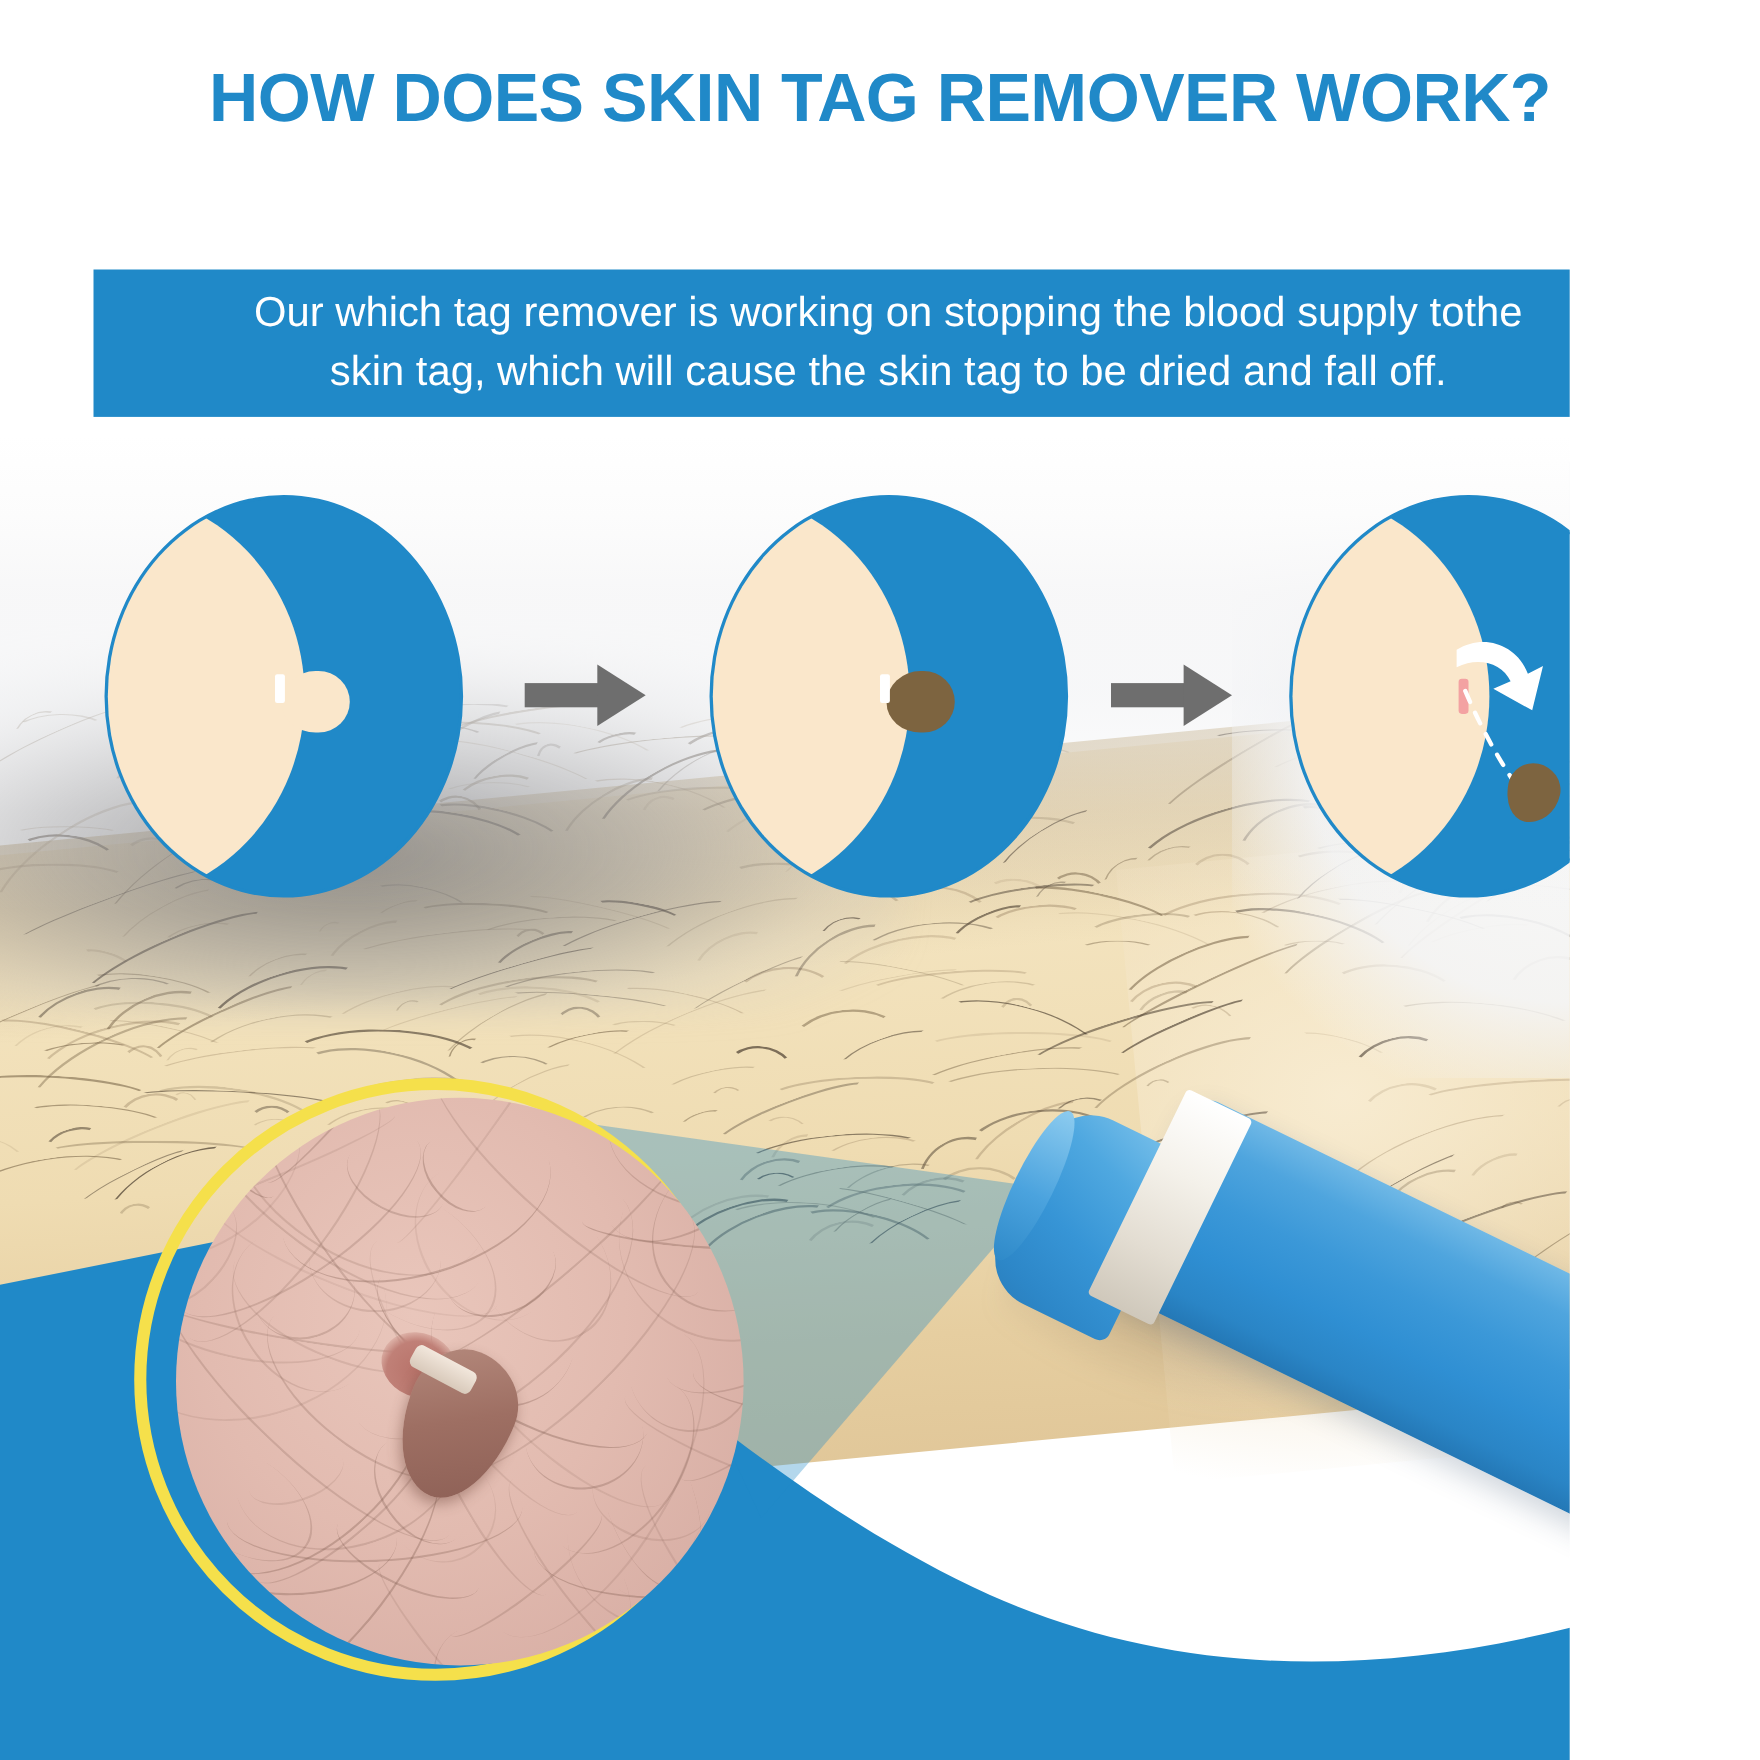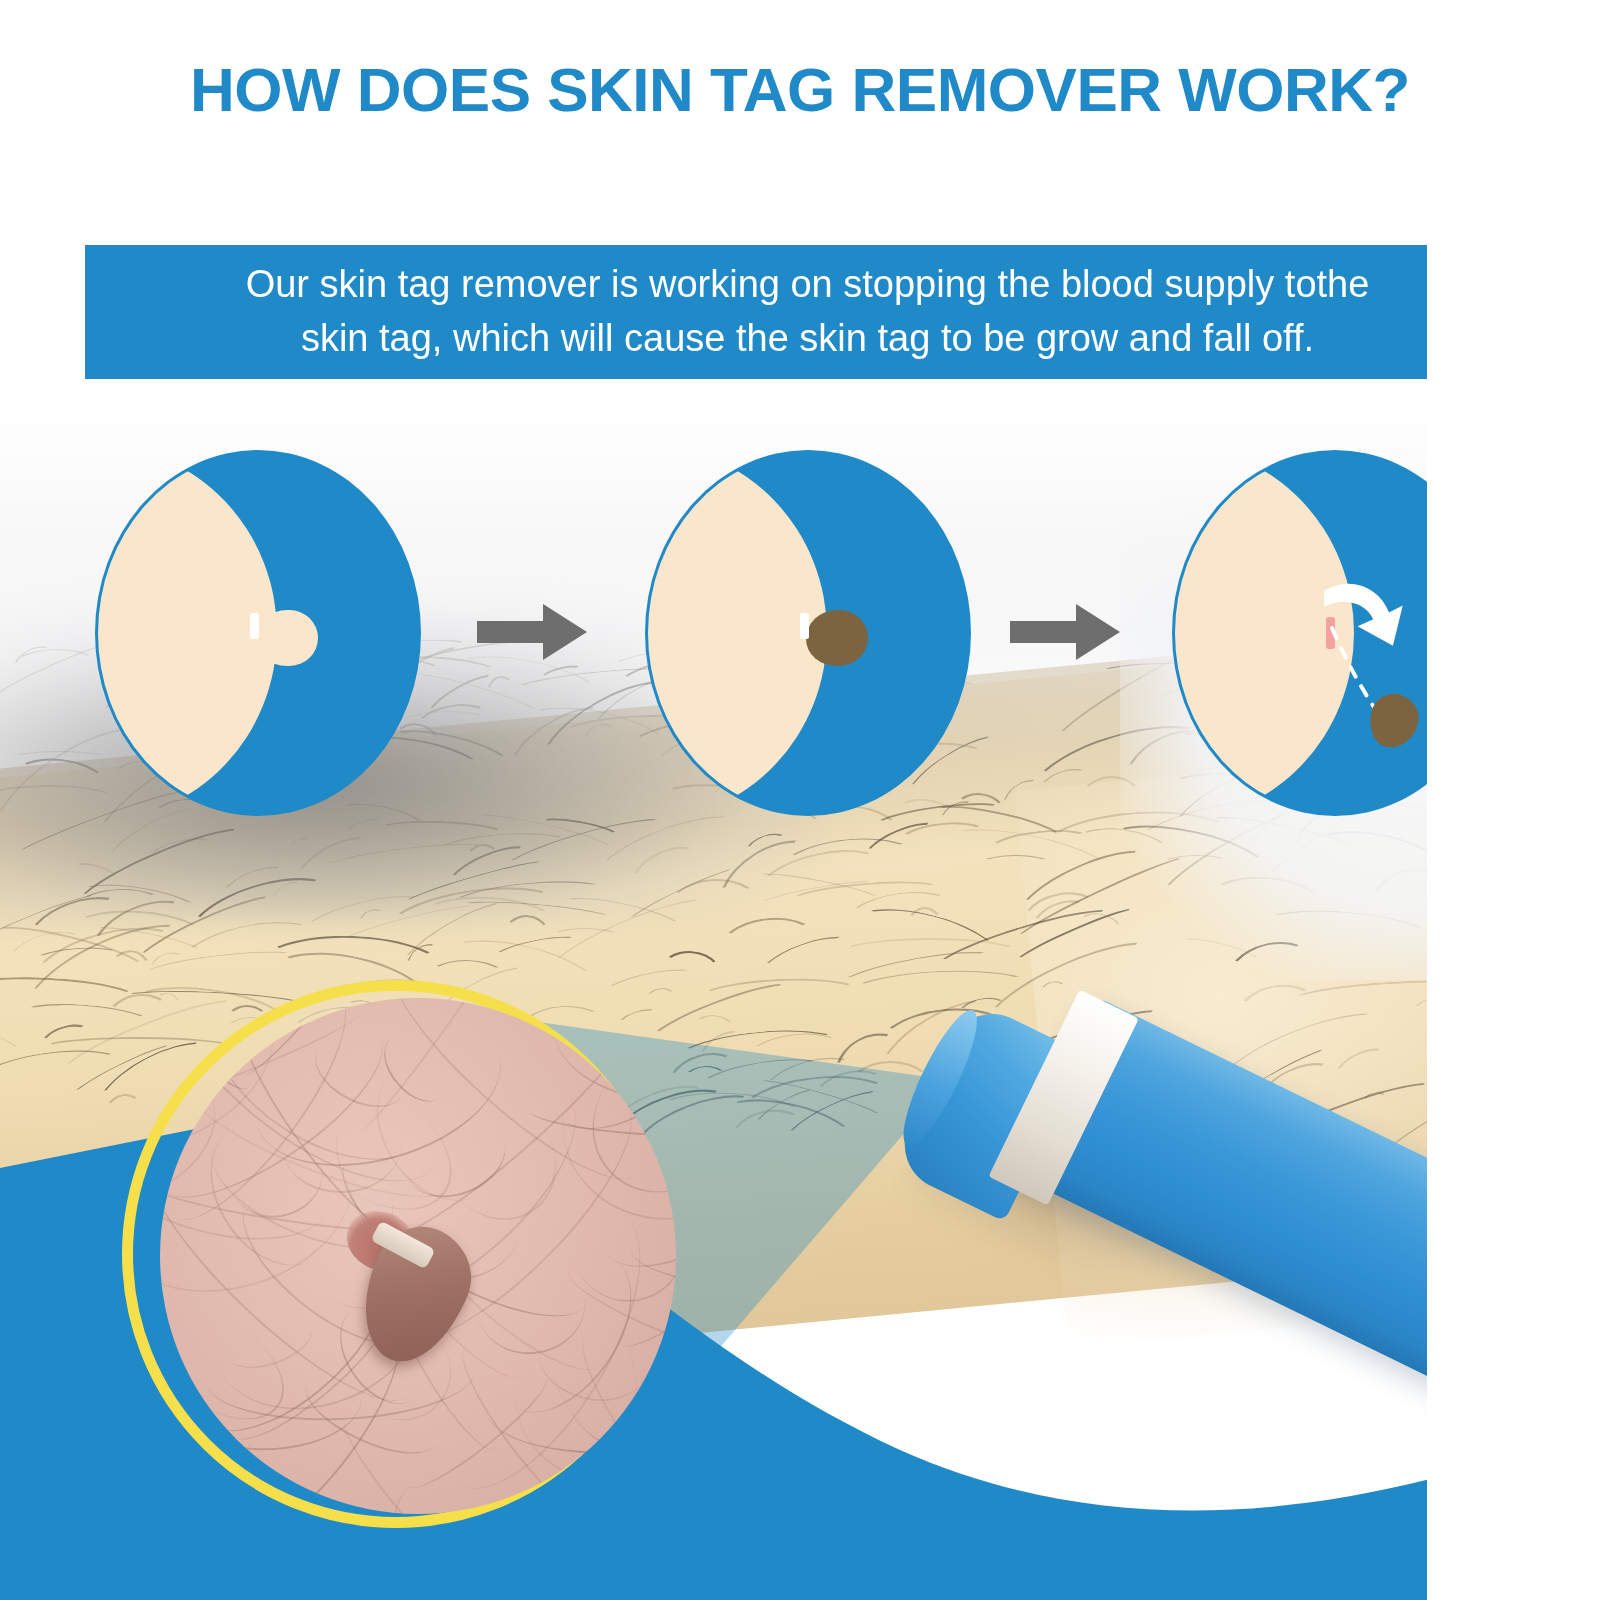--- a/index.html
+++ b/index.html
@@ -641,22 +641,22 @@
       </div>
     <div class="grey-blur"></div>
     <div class="white-right"></div>
     <div class="top-fog"></div>
   </div>
 
   <div class="headline">HOW DOES SKIN TAG REMOVER WORK?</div>
 
 
   <div class="banner">
-    <div class="banner-line">Our skin tag remover is working on stopping the blood supply tothe</div>
-    <div class="banner-line">skin tag, which will cause the skin tag to be grow and fall off.</div>
+    <div class="banner-line">Our which tag remover is working on stopping the blood supply tothe</div>
+    <div class="banner-line">skin tag, which will cause the skin tag to be dried and fall off.</div>
   </div>
 
   <div class="step step-1">
     <div class="disc">
       <div class="skin-wedge"></div>
       <div class="tag tag-fresh"></div>
       <div class="gap-line"></div>
     </div>
   </div>
 

